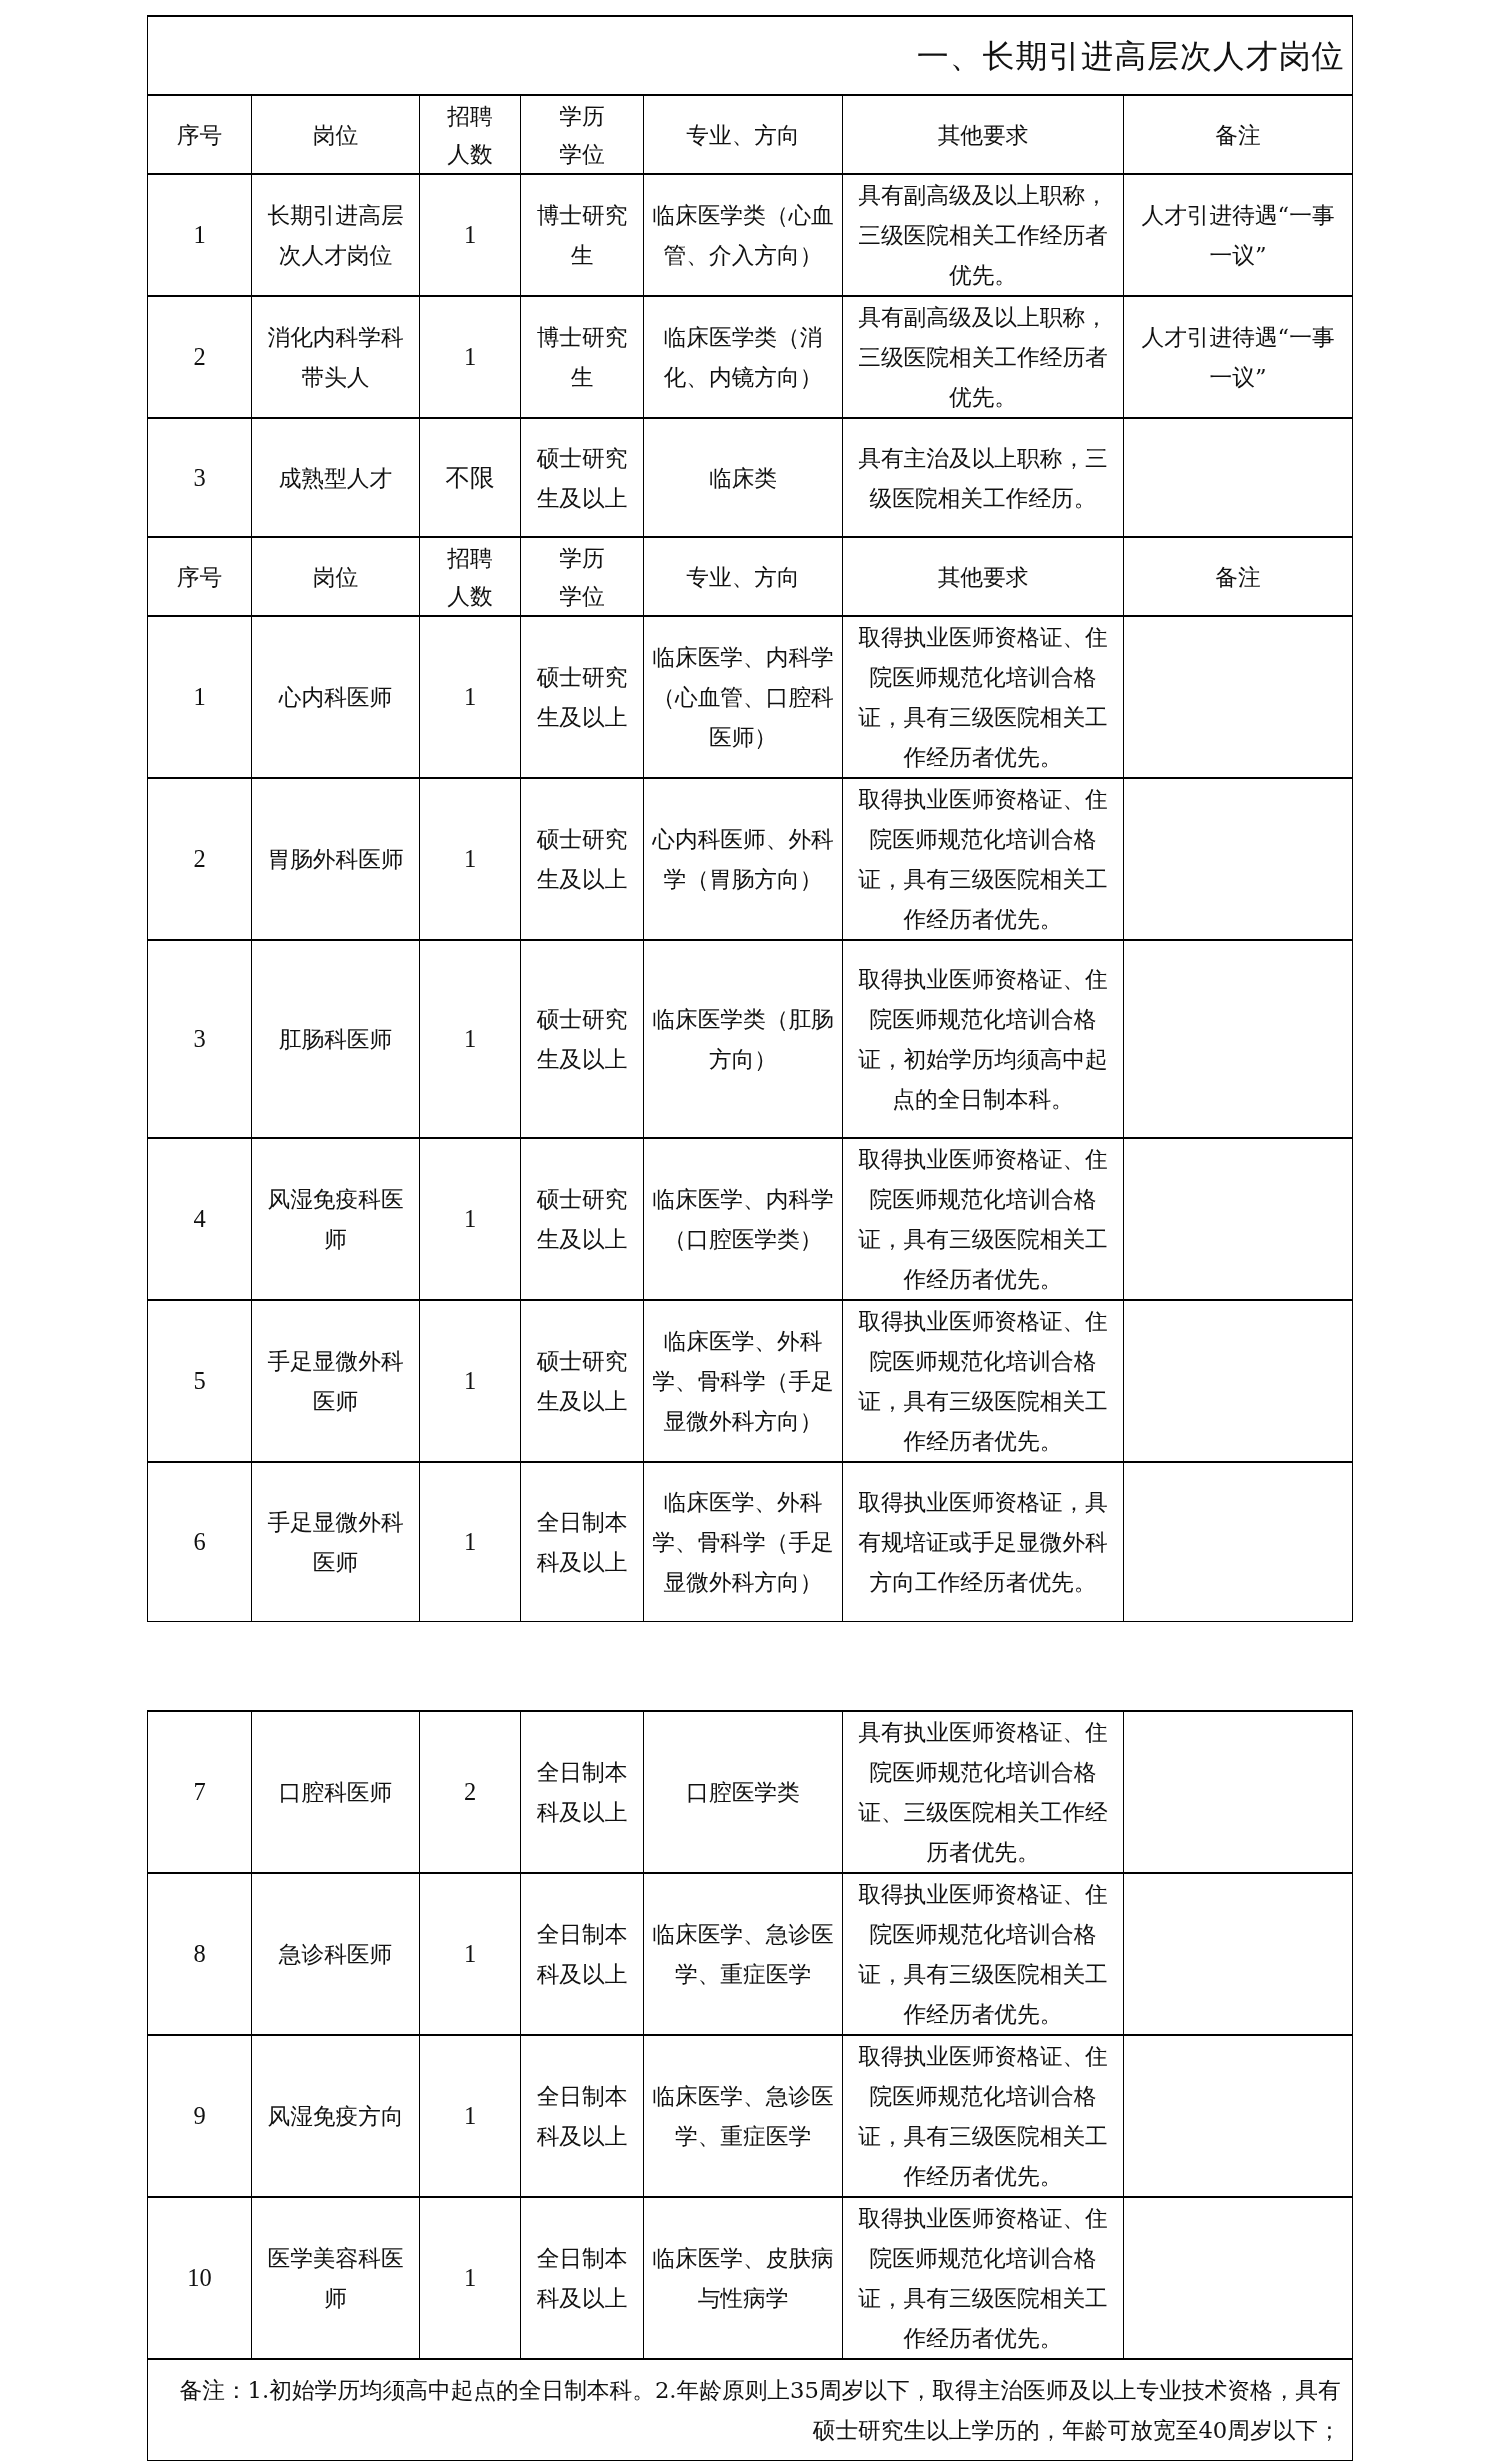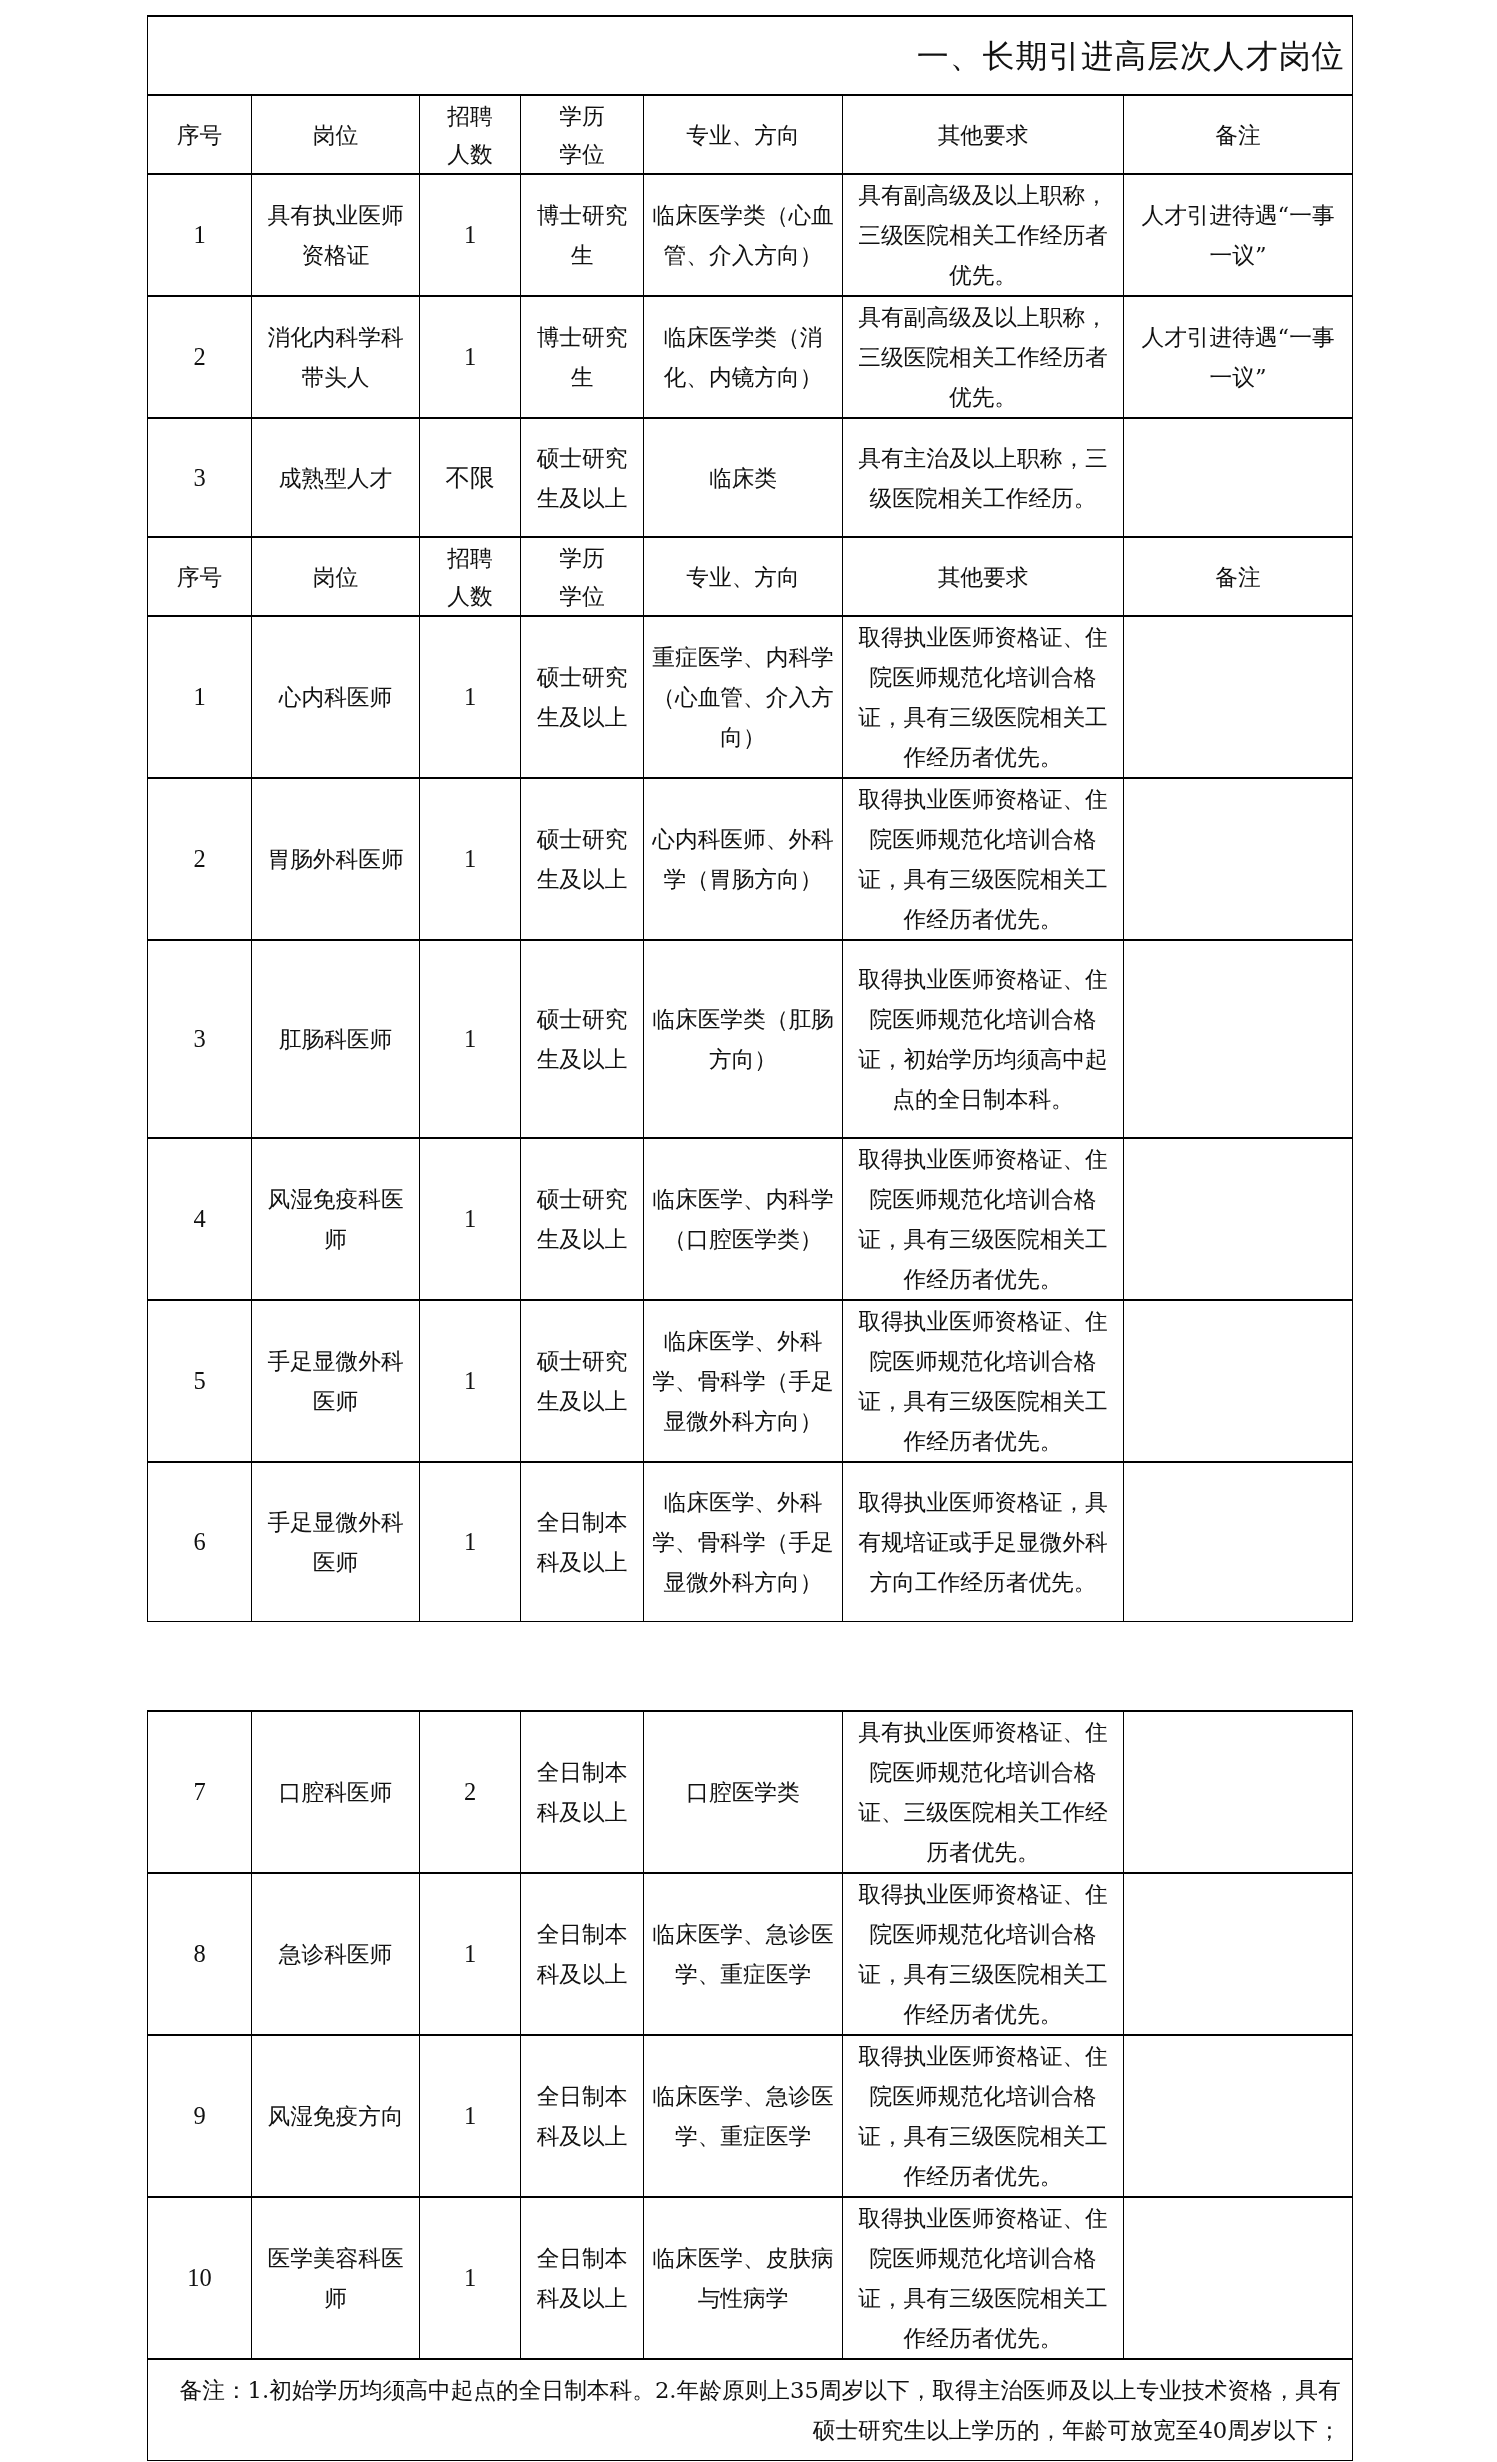--- a/index.html
+++ b/index.html
@@ -37,21 +37,21 @@
         <td class="thick-top" style="white-space: pre-line;">招聘
 人数</td>
         <td class="thick-top" style="white-space: pre-line;">学历
 学位</td>
         <td class="thick-top" style="white-space: pre-line;">专业、方向</td>
         <td class="thick-top" style="white-space: pre-line;">其他要求</td>
         <td class="thick-top" style="white-space: pre-line;">备注</td>
       </tr>
       <tr style="height: 119px;">
         <td class="thick-top num">1</td>
-        <td class="thick-top">具有执业医师资格证</td>
+        <td class="thick-top">长期引进高层次人才岗位</td>
         <td class="thick-top num">1</td>
         <td class="thick-top">博士研究生</td>
         <td class="thick-top">临床医学类（心血管、介入方向）</td>
         <td class="thick-top">具有副高级及以上职称，三级医院相关工作经历者优先。</td>
         <td class="thick-top">人才引进待遇“一事一议”</td>
       </tr>
       <tr style="height: 119px;">
         <td class="thick-top num">2</td>
         <td class="thick-top">消化内科学科带头人</td>
         <td class="thick-top num">1</td>
@@ -78,21 +78,21 @@
 学位</td>
         <td class="thick-top" style="white-space: pre-line;">专业、方向</td>
         <td class="thick-top" style="white-space: pre-line;">其他要求</td>
         <td class="thick-top" style="white-space: pre-line;">备注</td>
       </tr>
       <tr style="height: 159px;">
         <td class="thick-top num">1</td>
         <td class="thick-top">心内科医师</td>
         <td class="thick-top num">1</td>
         <td class="thick-top">硕士研究生及以上</td>
-        <td class="thick-top">重症医学、内科学（心血管、介入方向）</td>
+        <td class="thick-top">临床医学、内科学（心血管、口腔科医师）</td>
         <td class="thick-top">取得执业医师资格证、住院医师规范化培训合格证，具有三级医院相关工作经历者优先。</td>
         <td class="thick-top"></td>
       </tr>
       <tr style="height: 159px;">
         <td class="thick-top num">2</td>
         <td class="thick-top">胃肠外科医师</td>
         <td class="thick-top num">1</td>
         <td class="thick-top">硕士研究生及以上</td>
         <td class="thick-top">心内科医师、外科学（胃肠方向）</td>
         <td class="thick-top">取得执业医师资格证、住院医师规范化培训合格证，具有三级医院相关工作经历者优先。</td>

